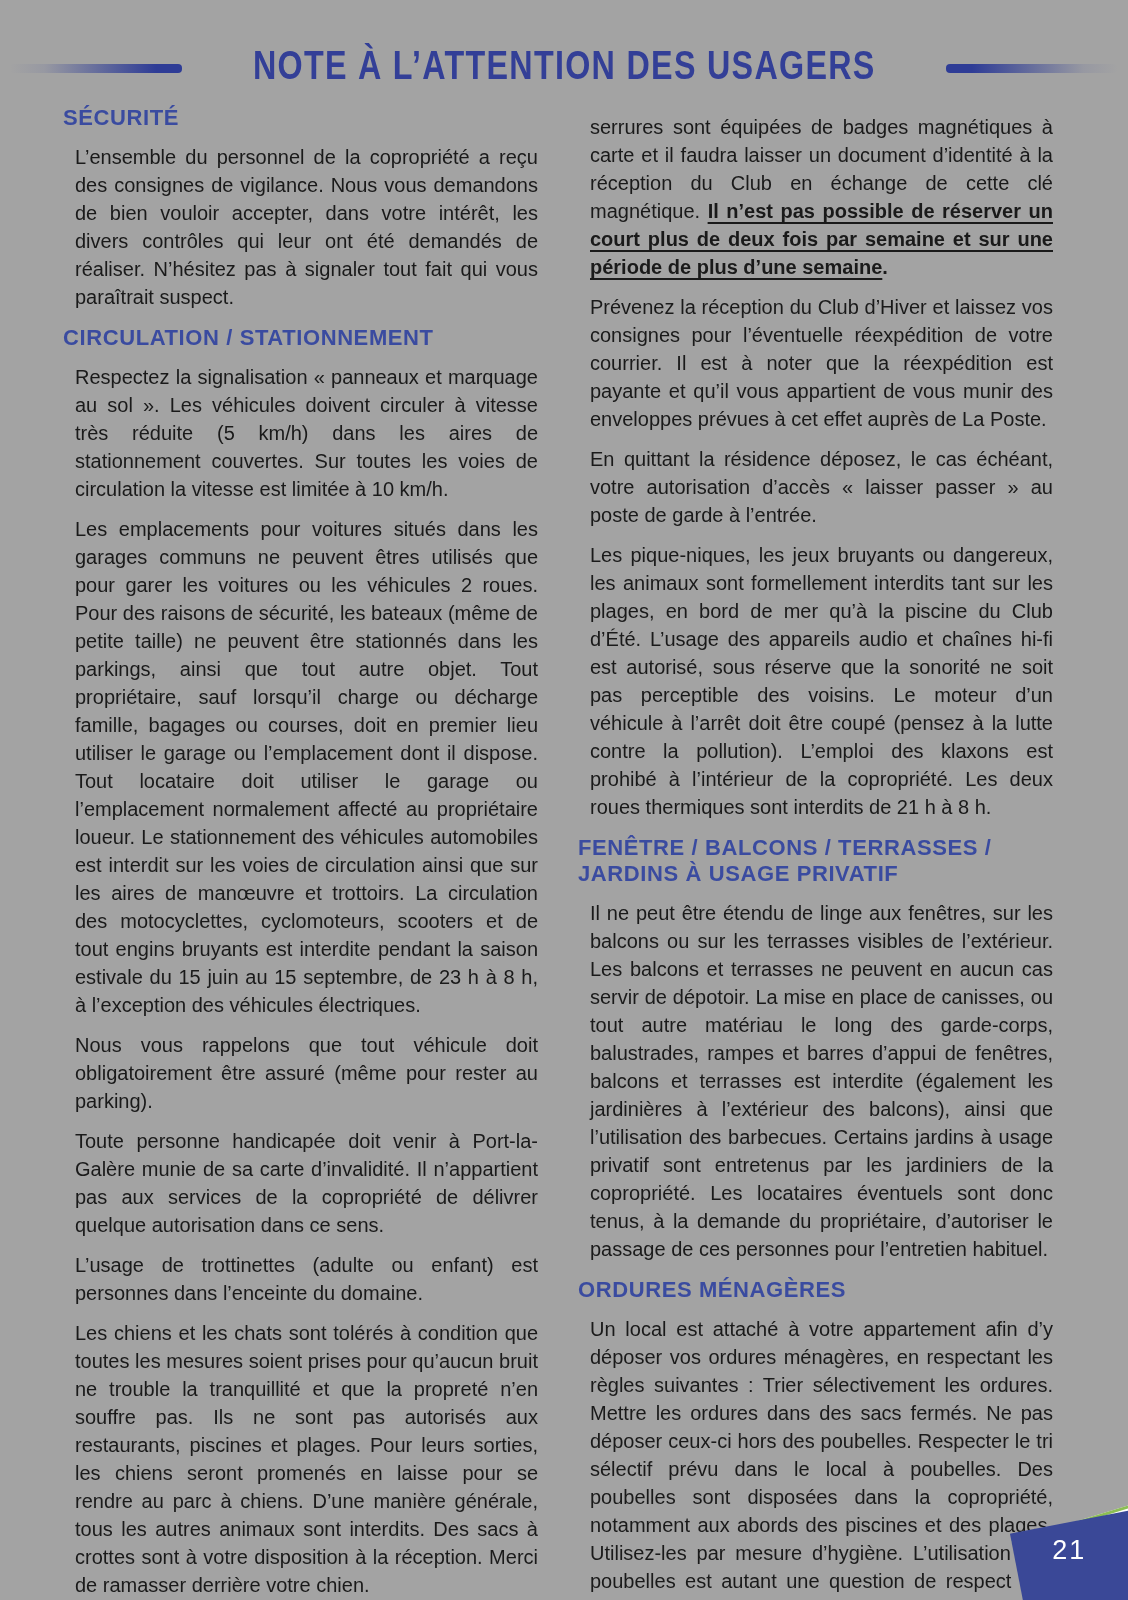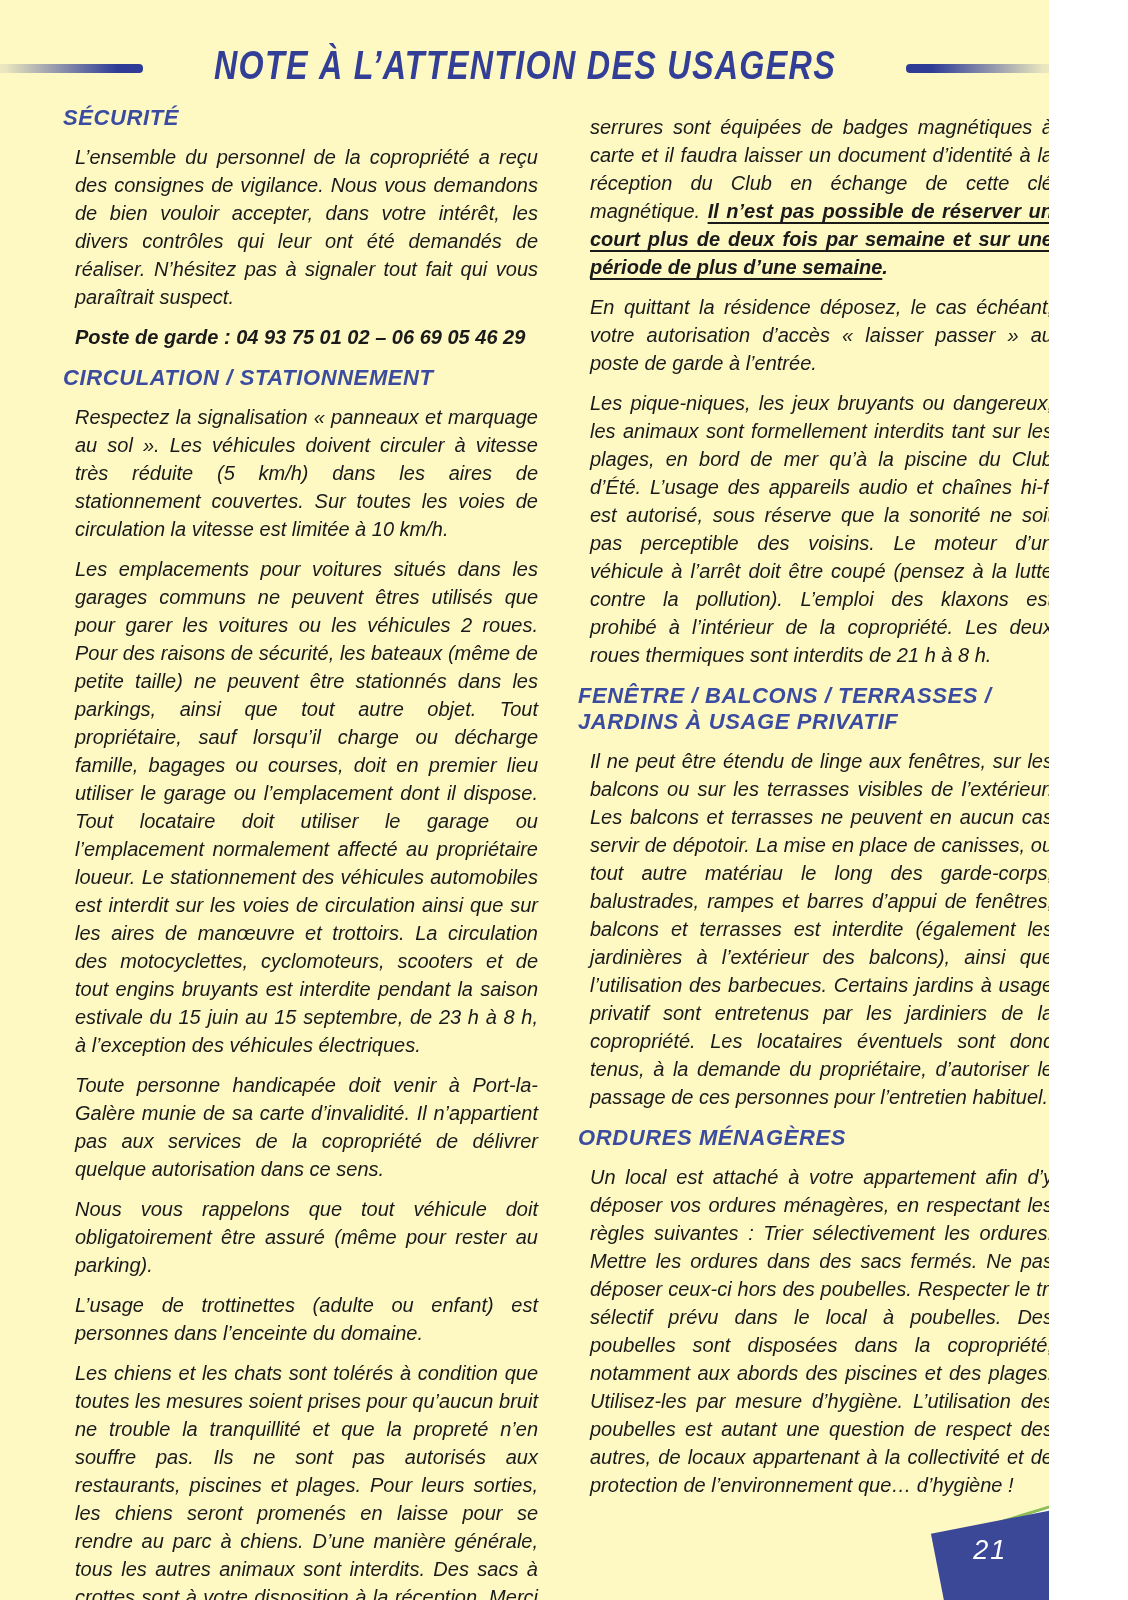--- a/index.html
+++ b/index.html
@@ -5,24 +5,23 @@
   html,body{margin:0;padding:0;}
   body{
     width:1128px;height:1600px;
     background:#ffffff;
     font-family:"Liberation Sans", sans-serif;
     color:#1a1a1a;
     overflow:hidden;
   }
   .page{
     position:relative;
-    width:1049px;height:1600px;
+    width:1128px;height:1600px;
     overflow:hidden;
-    background:#fef9c3;
-    font-style:italic;
+    background:#a3a3a3;
   }
   
   .header{
     padding-top:44px;
     display:flex;
     align-items:center;
     justify-content:center;
     gap:16px;
   }
   .rule{
@@ -116,38 +115,38 @@
     <div class="rule rule-left"></div>
     <h1 class="title">NOTE À L’ATTENTION DES USAGERS</h1>
     <div class="rule rule-right"></div>
   </div>
 
   <div class="columns">
 
     <section class="col">
       <h2>SÉCURITÉ</h2>
       <p>L’ensemble du personnel de la copropriété a reçu des consignes de vigilance. Nous vous demandons de bien vouloir accepter, dans votre intérêt, les divers contrôles qui leur ont été demandés de réaliser. N’hésitez pas à signaler tout fait qui vous paraîtrait suspect.</p>
-      <p class="bold">Poste de garde : 04 93 75 01 02 – 06 69 05 46 29</p>
 
       <h2>CIRCULATION / STATIONNEMENT</h2>
       <p>Respectez la signalisation « panneaux et marquage au sol ». Les véhicules doivent circuler à vitesse très réduite (5 km/h) dans les aires de stationnement couvertes. Sur toutes les voies de circulation la vitesse est limitée à 10 km/h.</p>
       <p>Les emplacements pour voitures situés dans les garages communs ne peuvent êtres utilisés que pour garer les voitures ou les véhicules 2 roues. Pour des raisons de sécurité, les bateaux (même de petite taille) ne peuvent être stationnés dans les parkings, ainsi que tout autre objet. Tout propriétaire, sauf lorsqu’il charge ou décharge famille, bagages ou courses, doit en premier lieu utiliser le garage ou l’emplacement dont il dispose. Tout locataire doit utiliser le garage ou l’emplacement normalement affecté au propriétaire loueur. Le stationnement des véhicules automobiles est interdit sur les voies de circulation ainsi que sur les aires de manœuvre et trottoirs. La circulation des motocyclettes, cyclomoteurs, scooters et de tout engins bruyants est interdite pendant la saison estivale du 15 juin au 15 septembre, de 23 h à 8 h, à l’exception des véhicules électriques.</p>
+      <p>Nous vous rappelons que tout véhicule doit obligatoirement être assuré (même pour rester au parking).</p>
       <p>Toute personne handicapée doit venir à Port-la-Galère munie de sa carte d’invalidité. Il n’appartient pas aux services de la copropriété de délivrer quelque autorisation dans ce sens.</p>
-      <p>Nous vous rappelons que tout véhicule doit obligatoirement être assuré (même pour rester au parking).</p>
       <p>L’usage de trottinettes (adulte ou enfant) est personnes dans l’enceinte du domaine.</p>
 
       <p>Les chiens et les chats sont tolérés à condition que toutes les mesures soient prises pour qu’aucun bruit ne trouble la tranquillité et que la propreté n’en souffre pas. Ils ne sont pas autorisés aux restaurants, piscines et plages. Pour leurs sorties, les chiens seront promenés en laisse pour se rendre au parc à chiens. D’une manière générale, tous les autres animaux sont interdits. Des sacs à crottes sont à votre disposition à la réception. Merci de ramasser derrière votre chien.</p>
 
       <h2>TENNIS</h2>
       <p><span>Durant la haute saison l’accès aux deux courts est soumis à un système de réservation via </span></p>
     </section>
 
     <section class="col">
       <p><span>serrures sont équipées de badges magnétiques à carte et il faudra laisser un document d’identité à la réception du Club en échange de cette clé magnétique. </span><span class="bold-underline">Il n’est pas possible de réserver un court plus de deux fois par semaine et sur une période de plus d’une semaine</span><span class="bold">.</span></p>
 
+      <p>Prévenez la réception du Club d’Hiver et laissez vos consignes pour l’éventuelle réexpédition de votre courrier. Il est à noter que la réexpédition est payante et qu’il vous appartient de vous munir des enveloppes prévues à cet effet auprès de La Poste.</p>
       <p>En quittant la résidence déposez, le cas échéant, votre autorisation d’accès « laisser passer » au poste de garde à l’entrée.</p>
 
       <p>Les pique-niques, les jeux bruyants ou dangereux, les animaux sont formellement interdits tant sur les plages, en bord de mer qu’à la piscine du Club d’Été. L’usage des appareils audio et chaînes hi-fi est autorisé, sous réserve que la sonorité ne soit pas perceptible des voisins. Le moteur d’un véhicule à l’arrêt doit être coupé (pensez à la lutte contre la pollution). L’emploi des klaxons est prohibé à l’intérieur de la copropriété. Les deux roues thermiques sont interdits de 21 h à 8 h.</p>
 
       <h2>FENÊTRE / BALCONS / TERRASSES / JARDINS À USAGE PRIVATIF</h2>
       <p>Il ne peut être étendu de linge aux fenêtres, sur les balcons ou sur les terrasses visibles de l’extérieur. Les balcons et terrasses ne peuvent en aucun cas servir de dépotoir. La mise en place de canisses, ou tout autre matériau le long des garde-corps, balustrades, rampes et barres d’appui de fenêtres, balcons et terrasses est interdite (également les jardinières à l’extérieur des balcons), ainsi que l’utilisation des barbecues. Certains jardins à usage privatif sont entretenus par les jardiniers de la copropriété. Les locataires éventuels sont donc tenus, à la demande du propriétaire, d’autoriser le passage de ces personnes pour l’entretien habituel.</p>
 
       <h2>ORDURES MÉNAGÈRES</h2>
       <p>Un local est attaché à votre appartement afin d’y déposer vos ordures ménagères, en respectant les règles suivantes : Trier sélectivement les ordures. Mettre les ordures dans des sacs fermés. Ne pas déposer ceux-ci hors des poubelles. Respecter le tri sélectif prévu dans le local à poubelles. Des poubelles sont disposées dans la copropriété, notamment aux abords des piscines et des plages. Utilisez-les par mesure d’hygiène. L’utilisation des poubelles est autant une question de respect des autres, de locaux appartenant à la collectivité et de protection de l’environnement que… d’hygiène !</p>
     </section>

